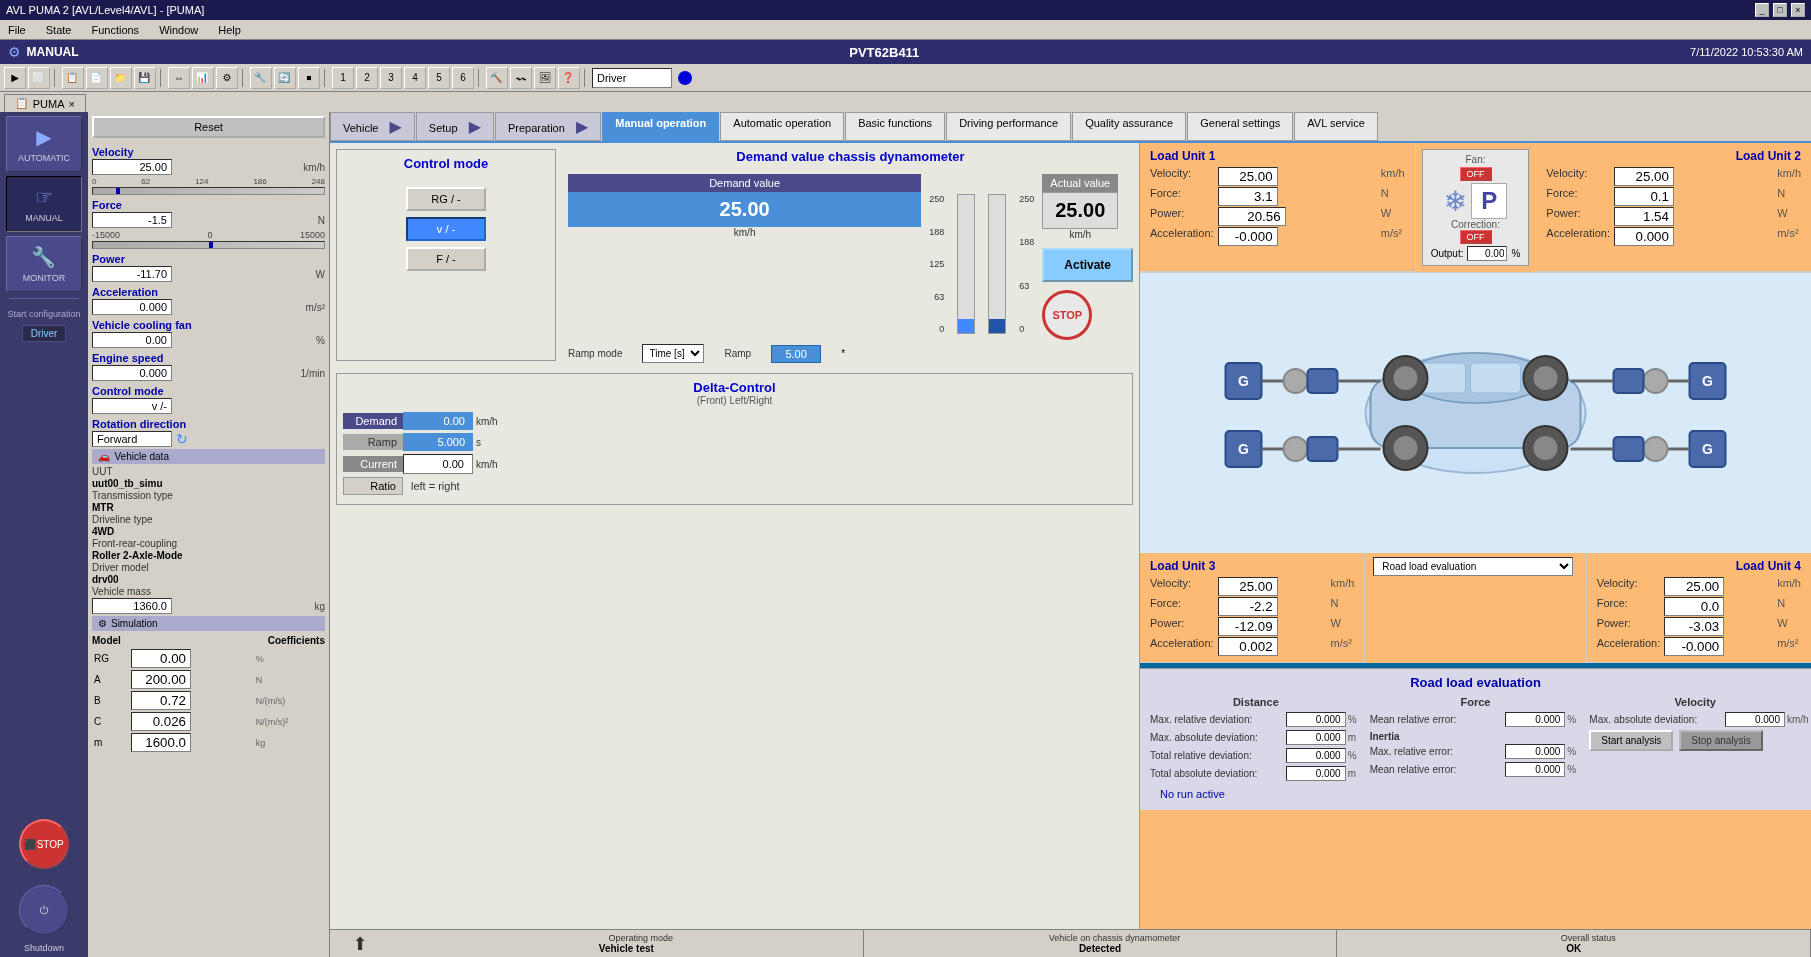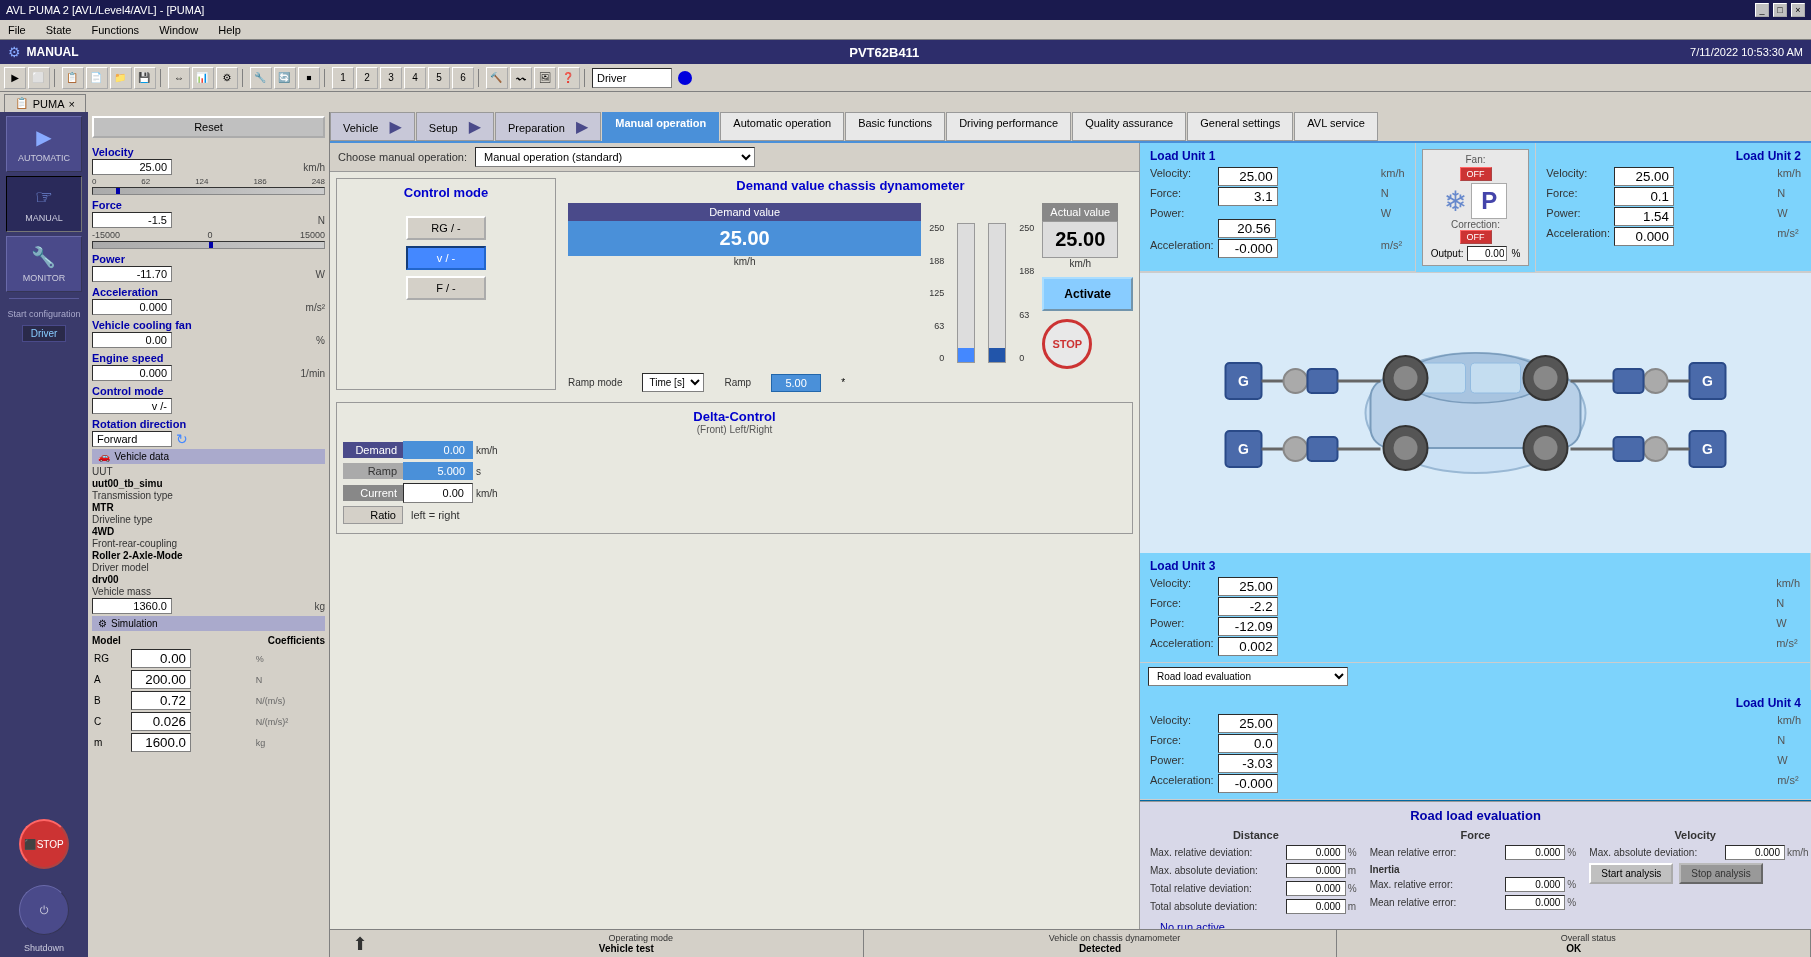--- a/index.html
+++ b/index.html
@@ -114,21 +114,21 @@
     .delta-row-label.ramp { background: #aaa; color: #333; }
     .delta-row-label.current { background: #888; color: #fff; }
     .delta-row-label.ratio { background: #d4d0c8; color: #000; border: 1px solid #999; }
     .delta-val-blue { background: #4a90d9; color: #fff; border: none; padding: 3px 8px; font-size: 11px; text-align: right; width: 70px; }
     .delta-val-gray { background: #4a90d9; color: #fff; border: none; padding: 3px 8px; font-size: 11px; text-align: right; width: 70px; }
     .delta-val-white { background: #fff; border: 1px inset #808080; padding: 3px 8px; font-size: 11px; text-align: right; width: 70px; }
     .delta-unit { font-size: 10px; color: #333; margin-left: 3px; }
     .ratio-text { font-size: 11px; color: #333; padding: 2px 8px; }
     
     
-    .right-panel { flex: 1; background: #7dd3fc; overflow-y: auto; }
+    .right-panel { flex: 1; background: #fdba74; overflow-y: auto; }
     .load-unit { padding: 6px 10px; border-bottom: 1px solid #ccc; }
     .load-unit-title { font-size: 12px; font-weight: bold; color: #0000aa; margin-bottom: 4px; }
     .load-unit-data { display: grid; grid-template-columns: auto 1fr auto; gap: 1px 4px; font-size: 11px; }
     .lu-label { color: #333; }
     .lu-value { background: #fff; border: 1px inset #808080; padding: 1px 4px; text-align: right; }
     .lu-unit { color: #555; }
     
     
     .vehicle-diagram { background: #d8eaf8; min-height: 280px; display: flex; align-items: center; justify-content: center; position: relative; overflow: hidden; }
     
@@ -458,26 +458,20 @@
       </div>
       <div class="nav-tab">
         <span>AVL service</span>
       </div>
     </div>
 
     <div class="content-body">
 
       <div class="op-panel">
 
-        <div class="op-header">
-          <span class="op-header-label">Choose manual operation:</span>
-          <select class="op-header-select">
-            <option>Manual operation (standard)</option>
-          </select>
-        </div>
 
         <div style="display:flex;">
 
           <div class="section-box" style="width:220px;">
             <div class="section-title">Control mode</div>
             <div class="control-btns">
               <button class="ctrl-btn">RG / -</button>
               <button class="ctrl-btn active-blue">v / -</button>
               <button class="ctrl-btn">F / -</button>
             </div>
@@ -581,21 +575,21 @@
             <div class="load-unit-data">
               <span class="lu-label">Velocity:</span>
               <input class="lu-value" type="text" value="25.00" readonly="" style="background: rgb(255, 255, 255); border: 1px inset rgb(128, 128, 128); padding: 1px 4px; text-align: right; width: 60px;">
               <span class="lu-unit">km/h</span>
 
               <span class="lu-label">Force:</span>
               <input class="lu-value" type="text" value="3.1" readonly="" style="background: rgb(255, 255, 255); border: 1px inset rgb(128, 128, 128); padding: 1px 4px; text-align: right; width: 60px;">
               <span class="lu-unit">N</span>
 
               <span class="lu-label">Power:</span>
-              <input class="lu-value" type="text" value="20.56" readonly="" style="background: rgb(255, 255, 255); border: 1px inset rgb(128, 128, 128); padding: 1px 4px; text-align: right; width: 58px; margin-top: 12px;">
+              <input class="lu-value" type="text" value="20.56" readonly="" style="background: rgb(255, 255, 255); border: 1px inset rgb(128, 128, 128); padding: 1px 4px; text-align: right; width: 68px;">
               <span class="lu-unit">W</span>
 
               <span class="lu-label">Acceleration:</span>
               <input class="lu-value" type="text" value="-0.000" readonly="" style="background: rgb(255, 255, 255); border: 1px inset rgb(128, 128, 128); padding: 1px 4px; text-align: right; width: 60px;">
               <span class="lu-unit">m/s²</span>
             </div>
           </div>
 
           <div style="padding:6px;display:flex;flex-direction:column;align-items:center;border-right:1px solid #ccc;">
             <div class="fan-control">
@@ -692,21 +686,21 @@
 
             <rect x="514" y="158" width="36" height="36" rx="4" fill="#4a6aaa" stroke="#2a4a88" stroke-width="2"></rect>
             <text x="532" y="181" text-anchor="middle" fill="white" font-size="14" font-weight="bold">G</text>
             <line x1="514" y1="176" x2="490" y2="176" stroke="#666" stroke-width="3"></line>
             <circle cx="480" cy="176" r="12" fill="#aaa" stroke="#888" stroke-width="2"></circle>
             <rect x="438" y="164" width="30" height="24" rx="4" fill="#4a6aaa" stroke="#2a4a88" stroke-width="2"></rect>
             <line x1="438" y1="176" x2="395" y2="176" stroke="#666" stroke-width="3"></line>
           </svg>
         </div>
 
-        <div style="display:flex;border-bottom:1px solid #0369a1;flex-direction:column;">
+        <div style="display:flex;border-bottom:5px solid #0369a1;">
 
           <div class="load-unit lu-border-right" style="flex:1;">
             <div class="load-unit-title">Load Unit 3</div>
             <div class="load-unit-data">
               <span class="lu-label">Velocity:</span>
               <input class="lu-value" type="text" value="25.00" readonly="" style="background: rgb(255, 255, 255); border: 1px inset rgb(128, 128, 128); padding: 1px 4px; text-align: right; width: 60px;">
               <span class="lu-unit">km/h</span>
 
               <span class="lu-label">Force:</span>
               <input class="lu-value" type="text" value="-2.2" readonly="" style="background: rgb(255, 255, 255); border: 1px inset rgb(128, 128, 128); padding: 1px 4px; text-align: right; width: 60px;">

